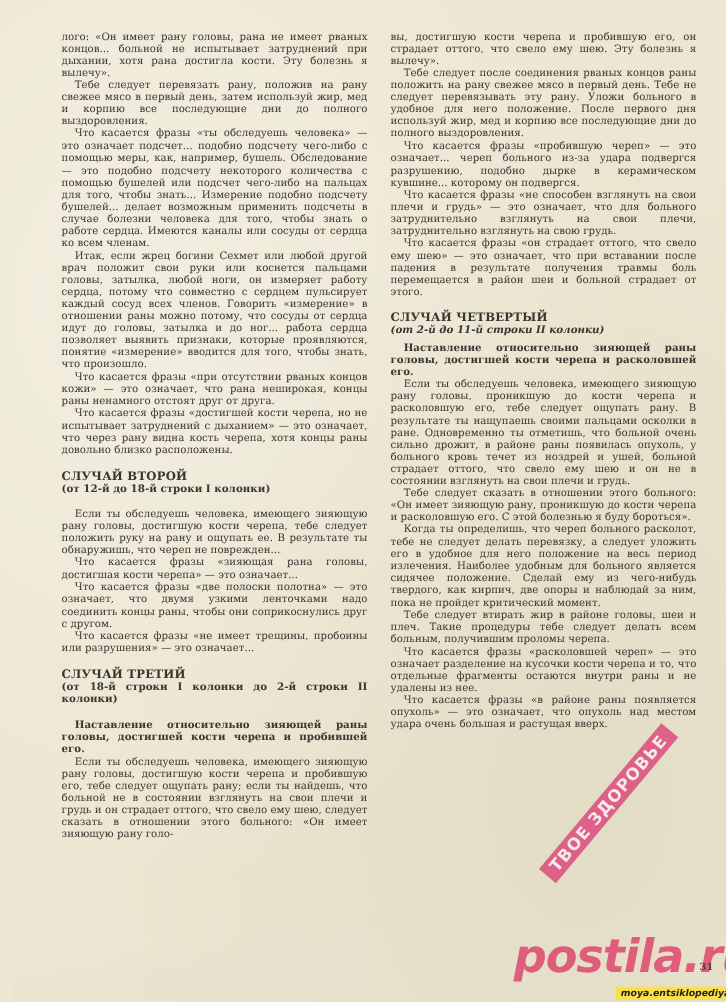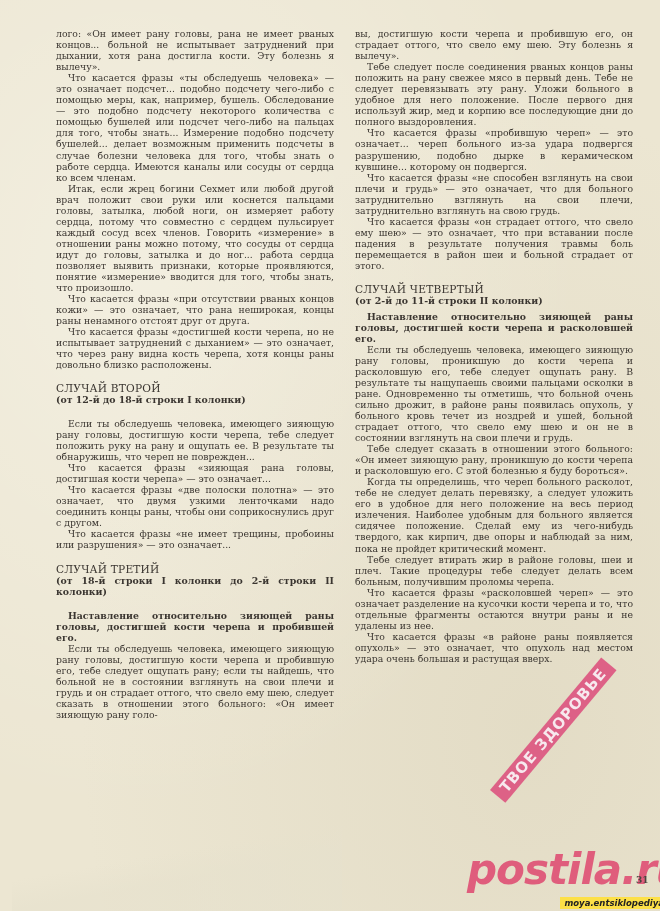--- a/index.html
+++ b/index.html
@@ -10,23 +10,23 @@
                       radial-gradient(ellipse at 80% 80%, rgba(200,190,160,0.25), rgba(0,0,0,0) 60%);
     font-family: "DejaVu Serif", "Liberation Serif", serif;
     color:#3a3530;
   }
   .page { position:absolute; left:12px; top:0; width:660px; height:911px; }
   .col { position:absolute; top:28px; width:278px; font-size:9.3px; line-height:11.05px; text-align:justify; }
   .col.left { left:44px; }
   .col.right { left:343px; }
   .col p { margin:0; text-indent:12px; }
   .col p.first { text-indent:0; }
-  .case-title { font-weight:normal; font-size:10.6px; line-height:12px; margin-top:12px; letter-spacing:0.2px; }
+  .case-title { font-weight:bold; font-size:10.6px; line-height:12px; margin-top:12px; letter-spacing:0.2px; }
   .case-sub { font-weight:bold; font-size:9.4px; line-height:11.5px; margin-bottom:12px; }
-  .case-sub.tight { margin-bottom:4px; }
+  .case-sub.tight { margin-bottom:4px;font-style:italic; }
   .instr { font-weight:bold; text-indent:12px; margin:0; }
   .footer-badge {
     position:absolute; right:4px; bottom:2px; background:#fde047; color:#222;
     font-family:"DejaVu Sans", sans-serif; font-style:italic; font-weight:bold;
     font-size:8.5px; padding:1px 4px;
   }
   .page-num { position:absolute; left:624px; top:875px; font-size:9px; font-weight:bold; color:#4a4540; }
   .wm-ribbon {
     position:absolute; left:478px; top:790px; transform:rotate(-50deg); transform-origin:left top;
     background:rgba(220,70,120,0.82); color:#f7e9ee;
@@ -39,20 +39,21 @@
   .fold { position:absolute; left:0; bottom:0; width:330px; height:90px;
     background:linear-gradient(170deg, rgba(0,0,0,0) 40%, rgba(230,225,205,0.6) 60%); }
 </style>
 </head>
 <body>
 
 <div class="page">
 
   <div class="col left">
     <p class="first">лого: «Он имеет рану головы, рана не имеет рваных концов... больной не испытывает затруднений при дыхании, хотя рана достигла кости. Эту болезнь я вылечу».</p>
+    <p>Тебе следует перевязать рану, положив на рану свежее мясо в первый день, затем используй жир, мед и корпию все последующие дни до полного выздоровления.</p>
     <p>Что касается фразы «ты обследуешь человека» — это означает подсчет... подобно подсчету чего-либо с помощью меры, как, например, бушель. Обследование — это подобно подсчету некоторого количества с помощью бушелей или подсчет чего-либо на пальцах для того, чтобы знать... Измерение подобно подсчету бушелей... делает возможным применить подсчеты в случае болезни человека для того, чтобы знать о работе сердца. Имеются каналы или сосуды от сердца ко всем членам.</p>
     <p>Итак, если жрец богини Сехмет или любой другой врач положит свои руки или коснется пальцами головы, затылка, любой ноги, он измеряет работу сердца, потому что совместно с сердцем пульсирует каждый сосуд всех членов. Говорить «измерение» в отношении раны можно потому, что сосуды от сердца идут до головы, затылка и до ног... работа сердца позволяет выявить признаки, которые проявляются, понятие «измерение» вводится для того, чтобы знать, что произошло.</p>
     <p>Что касается фразы «при отсутствии рваных концов кожи» — это означает, что рана неширокая, концы раны ненамного отстоят друг от друга.</p>
     <p>Что касается фразы «достигшей кости черепа, но не испытывает затруднений с дыханием» — это означает, что через рану видна кость черепа, хотя концы раны довольно близко расположены.</p>
 
     <div class="case-title">СЛУЧАЙ ВТОРОЙ</div>
     <div class="case-sub">(от 12-й до 18-й строки I колонки)</div>
     <p>Если ты обследуешь человека, имеющего зияющую рану головы, достигшую кости черепа, тебе следует положить руку на рану и ощупать ее. В результате ты обнаружишь, что череп не поврежден...</p>
     <p>Что касается фразы «зияющая рана головы, достигшая кости черепа» — это означает...</p>
     <p>Что касается фразы «две полоски полотна» — это означает, что двумя узкими ленточками надо соединить концы раны, чтобы они соприкоснулись друг с другом.</p>

